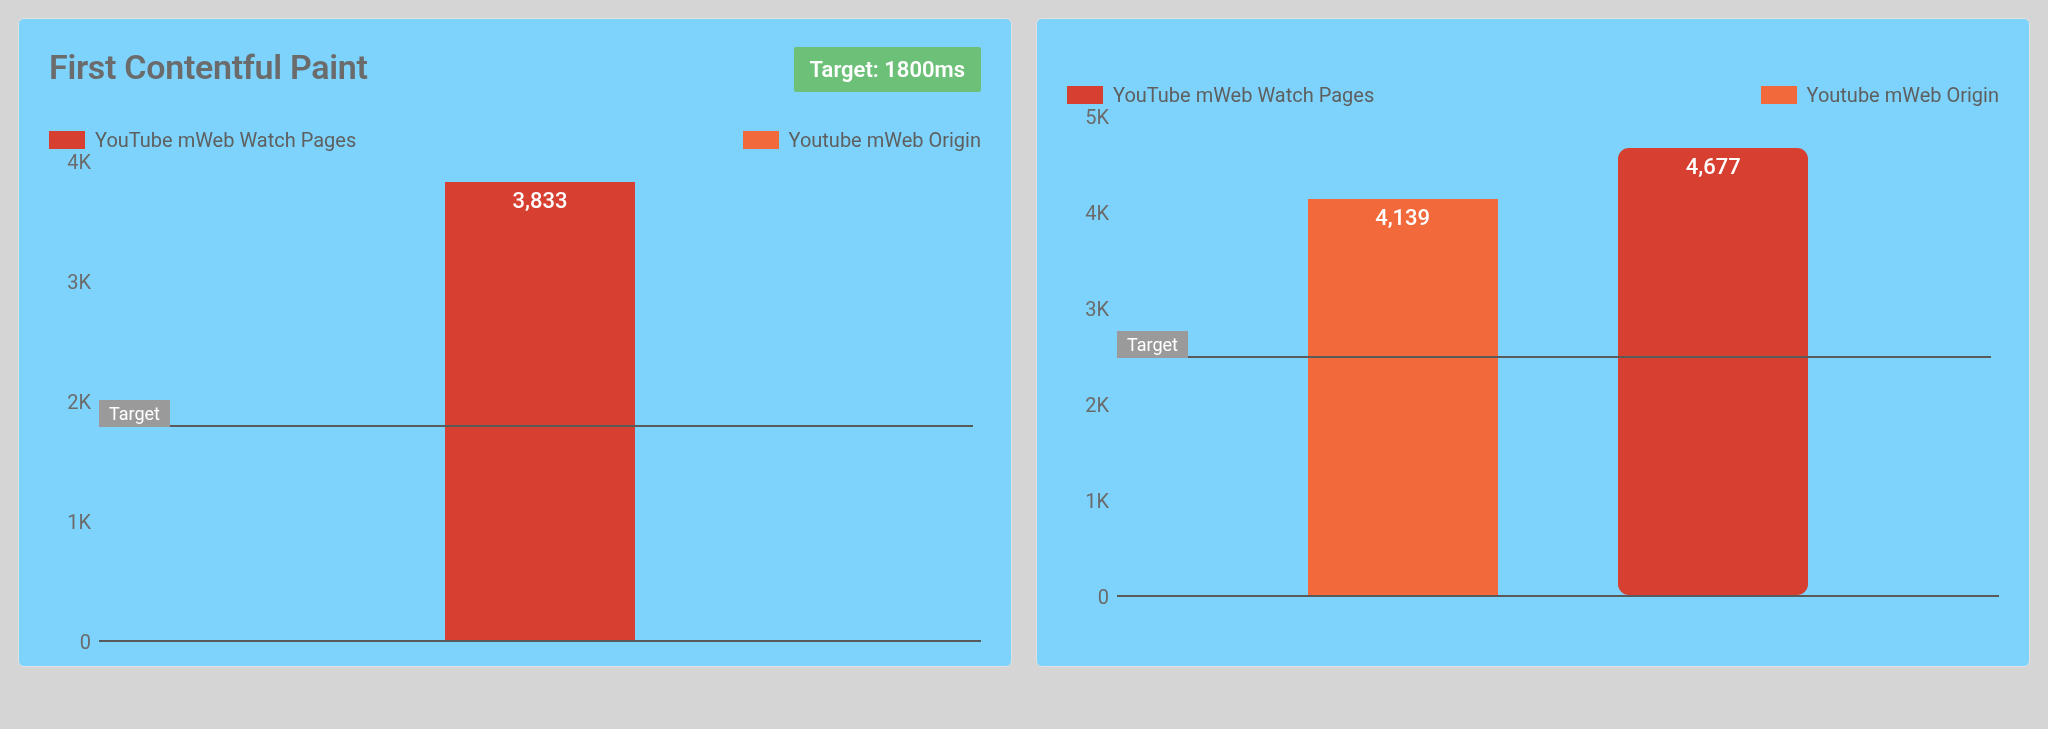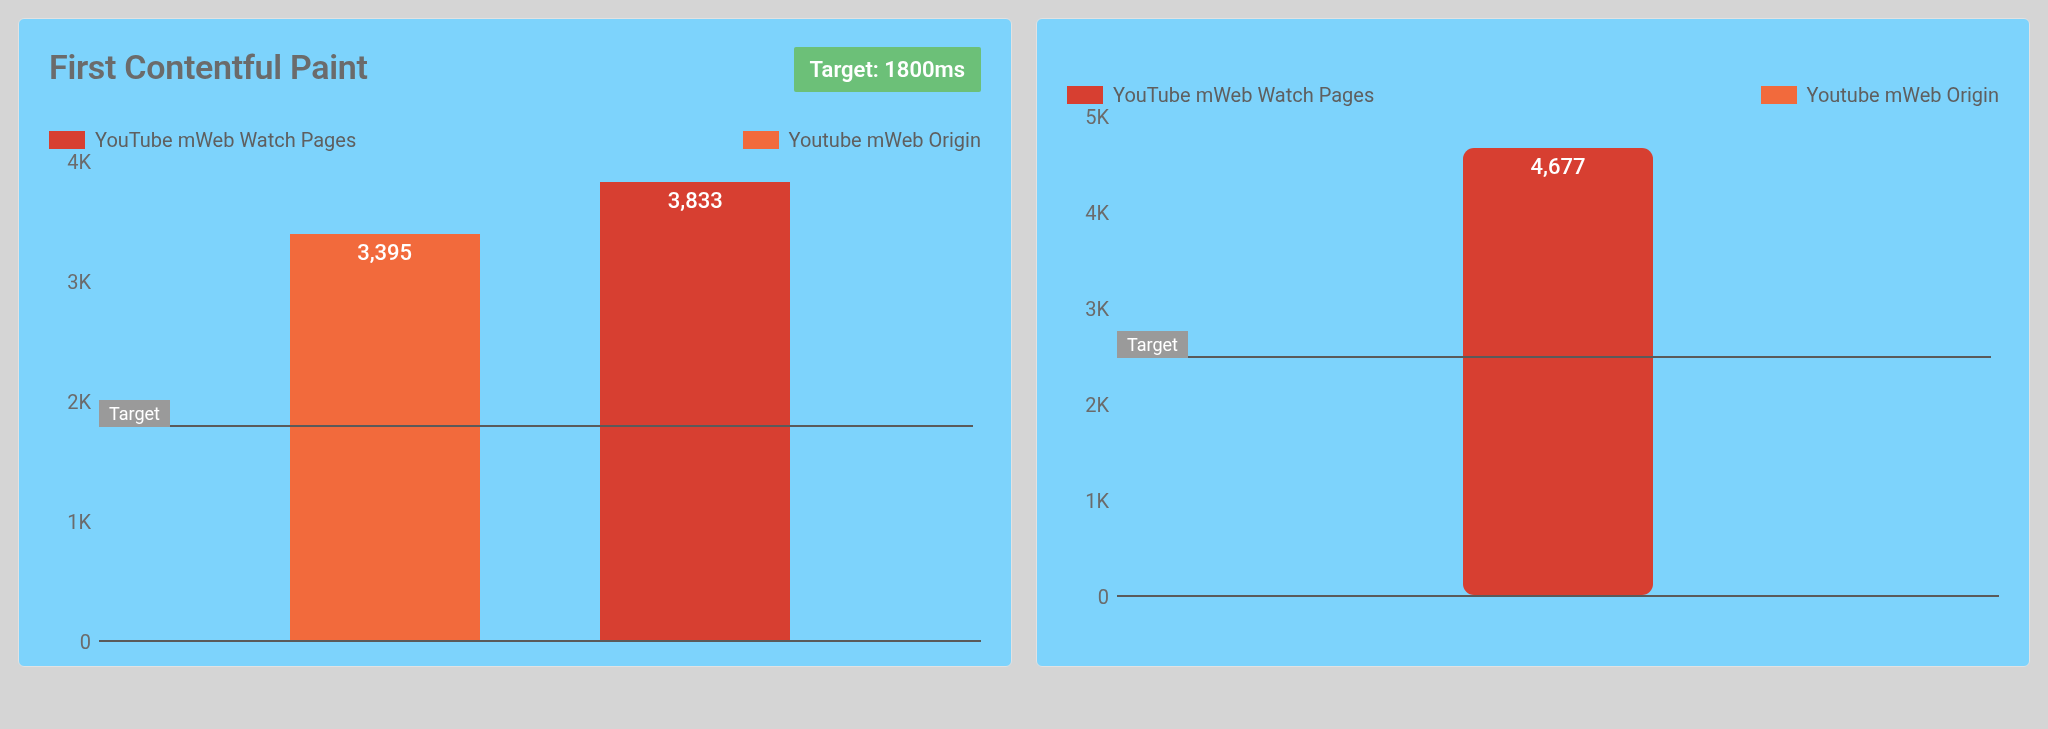--- a/index.html
+++ b/index.html
@@ -139,23 +139,20 @@
     <div class="plot-wrap">
       <div class="y-axis" id="yaxis-0">
           <div class="y-tick" style="bottom: 0%;">0</div>
           <div class="y-tick" style="bottom: 25%;">1K</div>
           <div class="y-tick" style="bottom: 50%;">2K</div>
           <div class="y-tick" style="bottom: 75%;">3K</div>
           <div class="y-tick" style="bottom: 100%;">4K</div>
         </div>
       <div class="plot" id="plot-0">
         <div class="bars">
-          <div class="bar" style="height:84.875%; background:#f26a3c;">
-            <div class="bar-label">3,395</div>
-          </div>
           <div class="bar" style="height:95.825%; background:#d73f31;padding-left:44px;">
             <div class="bar-label">3,833</div>
           </div>
         </div>
         <div class="target-line" style="top:55%;">
           <div class="target-tag">Target</div>
         </div>
       </div>
     </div>
   </div>
@@ -177,20 +174,23 @@
       <div class="y-axis" id="yaxis-1">
           <div class="y-tick" style="bottom: 0%;">0</div>
           <div class="y-tick" style="bottom: 20%;">1K</div>
           <div class="y-tick" style="bottom: 40%;">2K</div>
           <div class="y-tick" style="bottom: 60%;">3K</div>
           <div class="y-tick" style="bottom: 80%;">4K</div>
           <div class="y-tick" style="bottom: 100%;">5K</div>
         </div>
       <div class="plot" id="plot-1">
         <div class="bars">
+          <div class="bar" style="height:82.78%; background:#f26a3c;">
+            <div class="bar-label">4,139</div>
+          </div>
           <div class="bar" style="height:93.54%; background:#d73f31;border-radius:11px;">
             <div class="bar-label">4,677</div>
           </div>
         </div>
         <div class="target-line" style="top:50%;">
           <div class="target-tag">Target</div>
         </div>
       </div>
     </div>
   </div>

